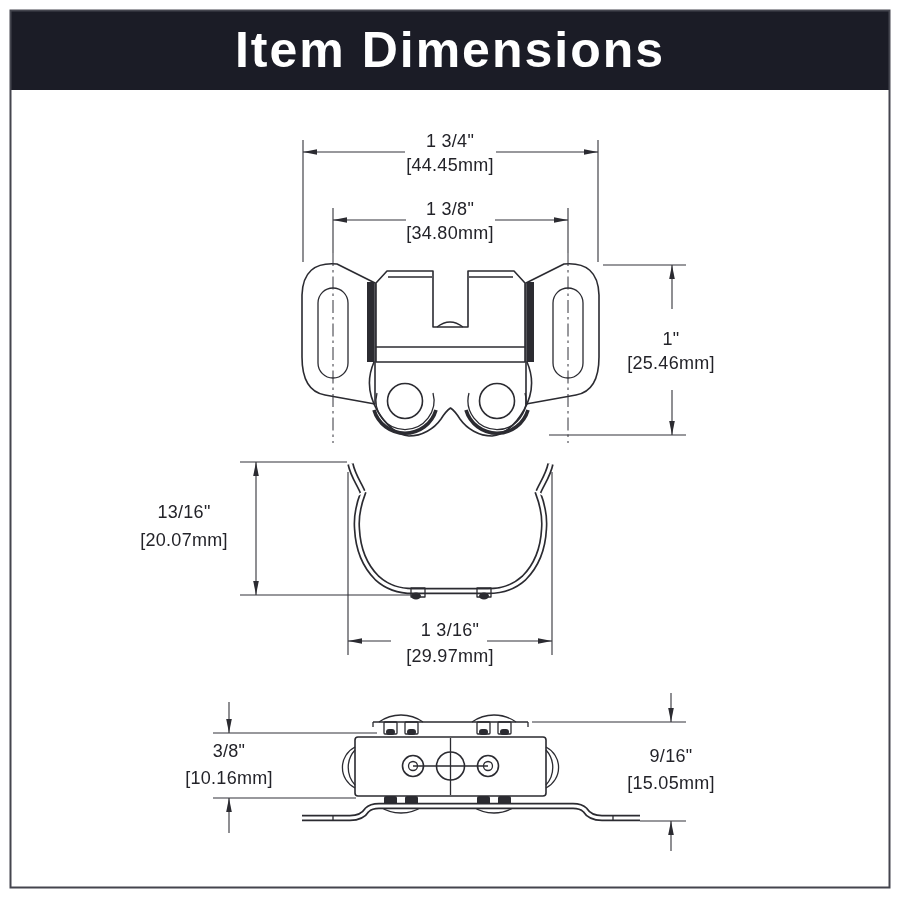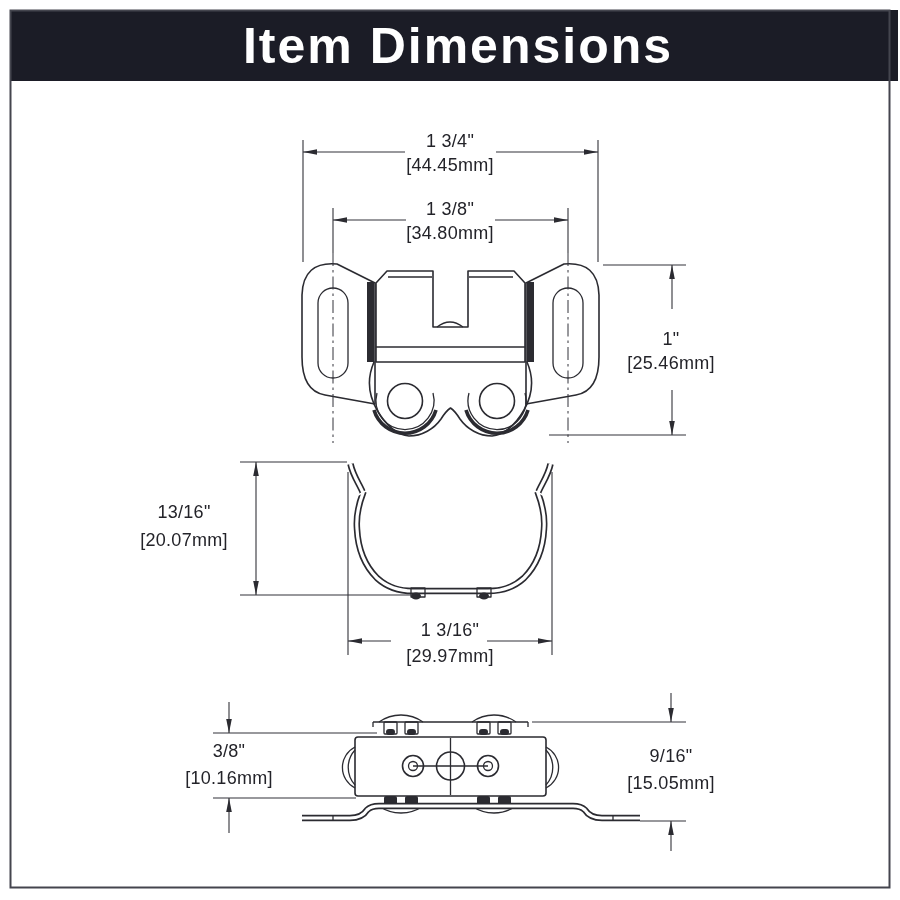--- a/index.html
+++ b/index.html
@@ -1,19 +1,19 @@
 <!DOCTYPE html>
 <html><head>
 <meta charset="utf-8">
 <style>
   html,body{margin:0;padding:0;background:#ffffff;}
   .stage{position:relative;width:900px;height:900px;background:#ffffff;overflow:hidden;
          font-family:"Liberation Sans","DejaVu Sans",sans-serif;}
-  .header-bar{position:absolute;left:10px;top:10px;width:880px;height:71px;
-              background:#1b1c26;display:flex;align-items:center;justify-content:center;padding-left:8px;}
+  .header-bar{position:absolute;left:10px;top:10px;width:880px;height:80px;
+              background:#1b1c26;display:flex;align-items:center;justify-content:center;}
   .header-bar .title{color:#ffffff;font-size:50px;font-weight:bold;letter-spacing:2px;}
   svg.diagram{position:absolute;left:0;top:0;}
   
   .o{fill:none;stroke:#2b2b31;stroke-width:1.6;stroke-linejoin:round;stroke-linecap:round;}
   .o2{fill:none;stroke:#2b2b31;stroke-width:1.3;stroke-linejoin:round;}
   .d{fill:none;stroke:#33333a;stroke-width:1.1;}
   .cl{fill:none;stroke:#33333a;stroke-width:1;stroke-dasharray:13 4 2.5 4;}
   .tk{fill:none;stroke:#2b2b31;stroke-width:3.6;}
   .m6{fill:none;stroke:#2b2b31;stroke-width:6.5;}
   .mw{fill:none;stroke:#ffffff;stroke-width:3.2;}

